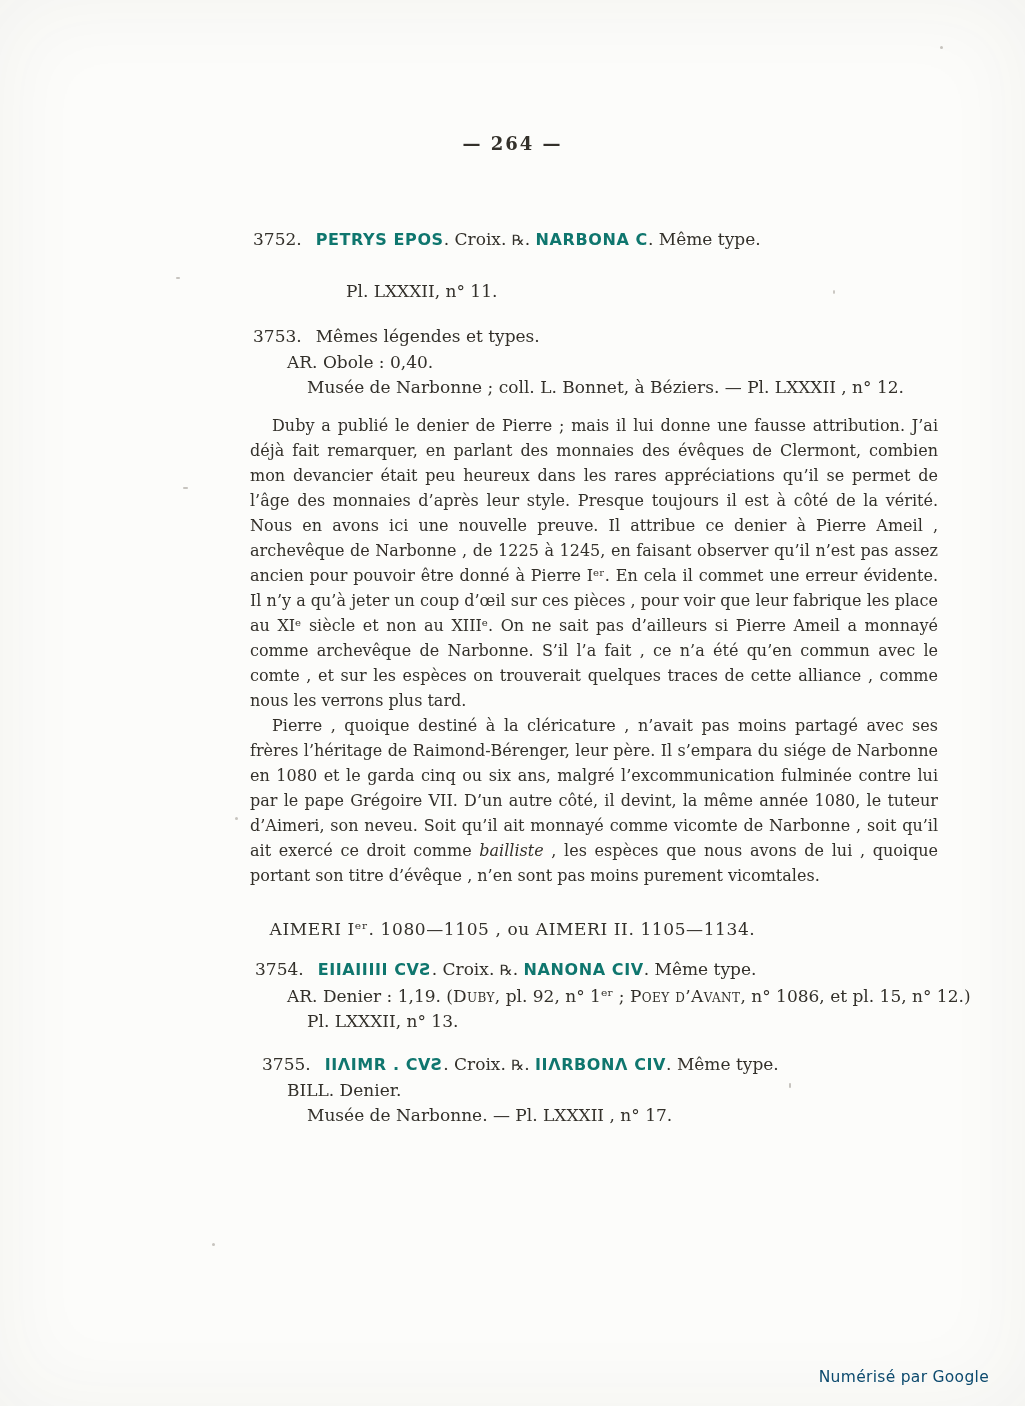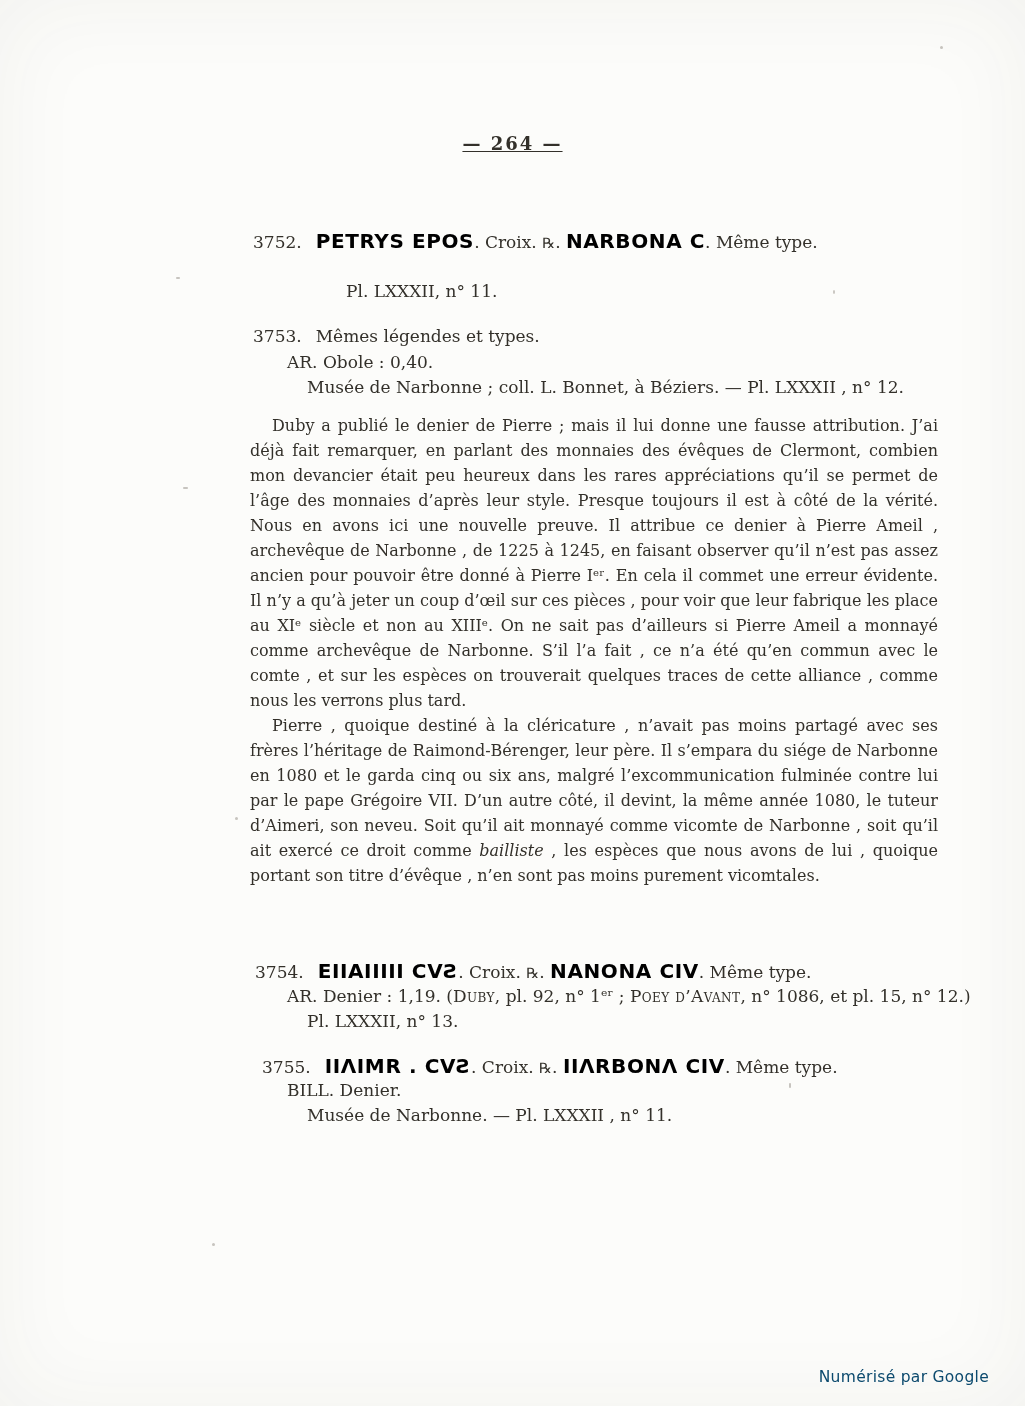--- a/index.html
+++ b/index.html
@@ -12,36 +12,35 @@
     font-family:"DejaVu Serif", serif;
     color:#33302a;
     overflow:hidden;
   }
   .abs{position:absolute;}
   .pagenum{
     top:133px;left:0;width:100%;
     text-align:center;
     font-size:18px;font-weight:700;
     letter-spacing:2px;
-    text-decoration:underline;
   }
   .section-title{
     left:0;width:100%;
     text-align:center;
     font-size:17px;
     letter-spacing:0.6px;
   }
   .line{font-size:17px;white-space:nowrap;}
   .num{margin-right:14px;}
   .legend{
     font-family:"DejaVu Sans", sans-serif;
     font-weight:700;
-    font-size:20px;
+    font-size:16px;
     letter-spacing:0.6px;
-    color:#000000;
+    color:#0f766e;
   }
   .rx{
     font-family:"DejaVu Sans", sans-serif;
     font-style:italic;
     font-size:14.5px;
   }
   .sc{font-variant:small-caps;letter-spacing:0.4px;}
   .textblock{
     top:413px;left:250px;width:688px;
     font-size:16px;line-height:25px;
@@ -71,28 +70,29 @@
 
   <div class="abs line" style="top:326px;left:253px;"><span class="num">3753.</span><span>Mêmes légendes et types.</span></div>
   <div class="abs line" style="top:352px;left:287px;">AR. Obole : 0,40.</div>
   <div class="abs line" style="top:377px;left:307px;">Musée de Narbonne ; coll. L. Bonnet, à Béziers. — Pl. LXXXII , n° 12.</div>
 
   <div class="abs textblock">
     <p>Duby a publié le denier de Pierre ; mais il lui donne une fausse attribution. J’ai déjà fait remarquer, en parlant des monnaies des évêques de Clermont, combien mon devancier était peu heureux dans les rares appréciations qu’il se permet de l’âge des monnaies d’après leur style. Presque toujours il est à côté de la vérité. Nous en avons ici une nouvelle preuve. Il attribue ce denier à Pierre Ameil , archevêque de Narbonne , de 1225 à 1245, en faisant observer qu’il n’est pas assez ancien pour pouvoir être donné à Pierre Iᵉʳ. En cela il commet une erreur évidente. Il n’y a qu’à jeter un coup d’œil sur ces pièces , pour voir que leur fabrique les place au XIᵉ siècle et non au XIIIᵉ. On ne sait pas d’ailleurs si Pierre Ameil a monnayé comme archevêque de Narbonne. S’il l’a fait , ce n’a été qu’en commun avec le comte , et sur les espèces on trouverait quelques traces de cette alliance , comme nous les verrons plus tard.</p>
     <p><span>Pierre , quoique destiné à la cléricature , n’avait pas moins partagé avec ses frères l’héritage de Raimond-Bérenger, leur père. Il s’empara du siége de Narbonne en 1080 et le garda cinq ou six ans, malgré l’excommunication fulminée contre lui par le pape Grégoire VII. D’un autre côté, il devint, la même année 1080, le tuteur d’Aimeri, son neveu. Soit qu’il ait monnayé comme vicomte de Narbonne , soit qu’il ait exercé ce droit comme </span><span class="it">bailliste</span><span> , les espèces que nous avons de lui , quoique portant son titre d’évêque , n’en sont pas moins purement vicomtales.</span></p>
   </div>
 
+  <div class="abs section-title" style="top:919px;">AIMERI Iᵉʳ. 1080—1105 , ou AIMERI II. 1105—1134.</div>
 
   <div class="abs line" style="top:959px;left:255px;"><span class="num">3754.</span><span class="legend">EIIAIIIII CVƧ</span><span>. Croix. </span><span class="rx">℞</span><span>. </span><span class="legend">NANONA CIV</span><span>. Même type.</span></div>
   <div class="abs line" style="top:986px;left:287px;"><span>AR. Denier : 1,19. (</span><span class="sc">Duby</span><span>, pl. 92, n° 1ᵉʳ ; </span><span class="sc">Poey d’Avant</span><span>, n° 1086, et pl. 15, n° 12.)</span></div>
   <div class="abs line" style="top:1011px;left:307px;">Pl. LXXXII, n° 13.</div>
 
   <div class="abs line" style="top:1054px;left:262px;"><span class="num">3755.</span><span class="legend">IIΛIMR . CVƧ</span><span>. Croix. </span><span class="rx">℞</span><span>. </span><span class="legend">IIΛRBONΛ CIV</span><span>. Même type.</span></div>
   <div class="abs line" style="top:1080px;left:287px;">BILL. Denier.</div>
-  <div class="abs line" style="top:1105px;left:307px;">Musée de Narbonne. — Pl. LXXXII , n° 11.</div>
+  <div class="abs line" style="top:1105px;left:307px;">Musée de Narbonne. — Pl. LXXXII , n° 17.</div>
 
   <div class="abs watermark">Numérisé par Google</div>
 
   <div class="abs speck" style="top:46px;left:940px;width:3px;height:3px;"></div>
   <div class="abs speck" style="top:277px;left:176px;width:4px;height:2px;border-radius:1px;"></div>
   <div class="abs speck" style="top:487px;left:183px;width:5px;height:2px;border-radius:1px;"></div>
   <div class="abs speck" style="top:290px;left:833px;width:2px;height:4px;"></div>
   <div class="abs speck" style="top:817px;left:235px;width:3px;height:3px;"></div>
   <div class="abs speck" style="top:1083px;left:789px;width:2px;height:5px;border-radius:1px;"></div>
   <div class="abs speck" style="top:1243px;left:212px;width:3px;height:3px;"></div>

